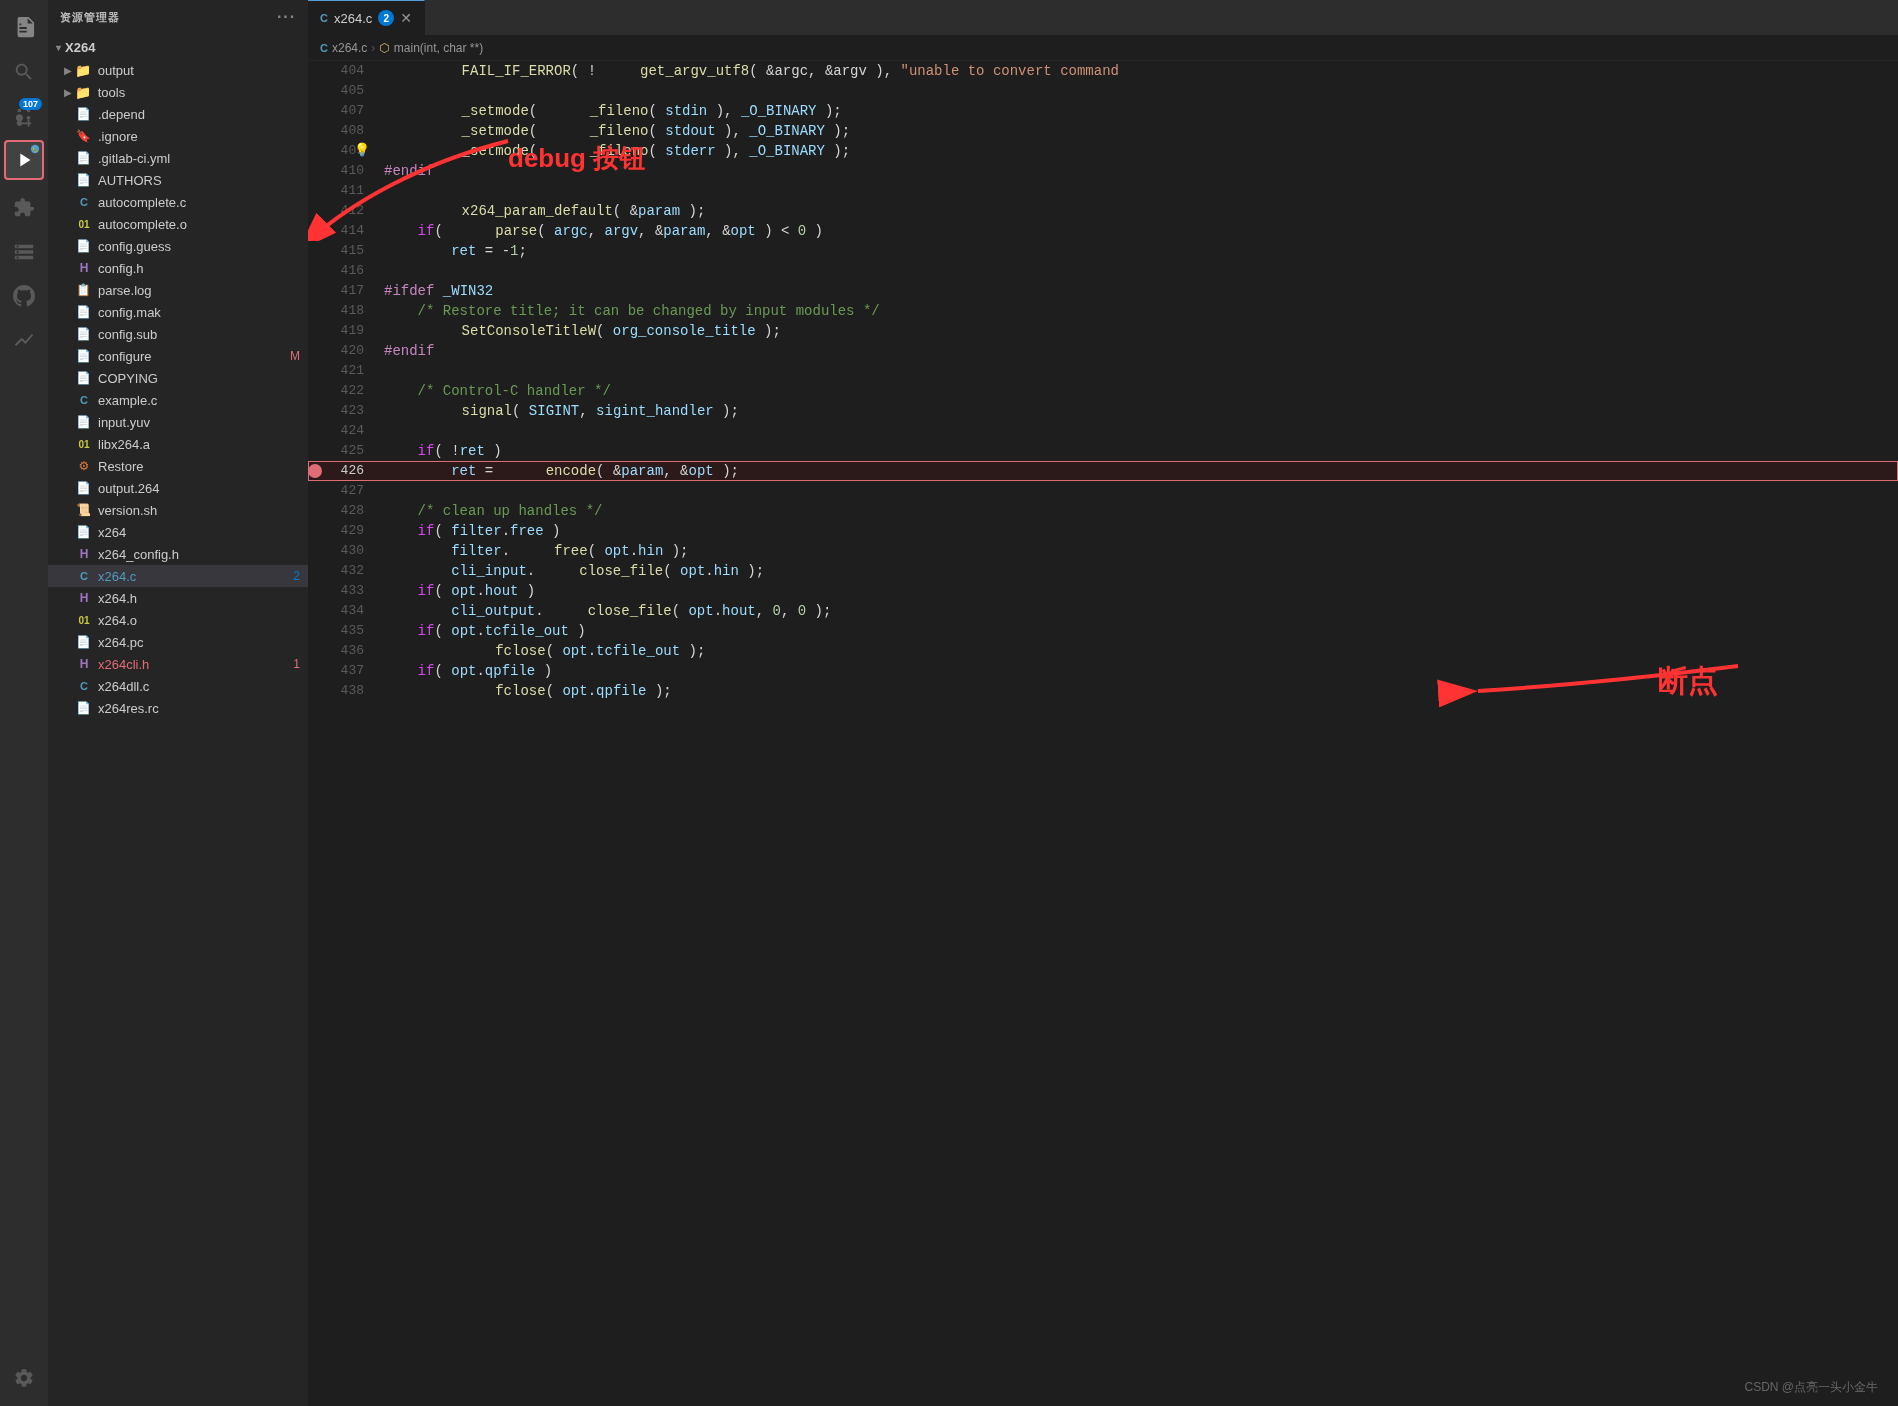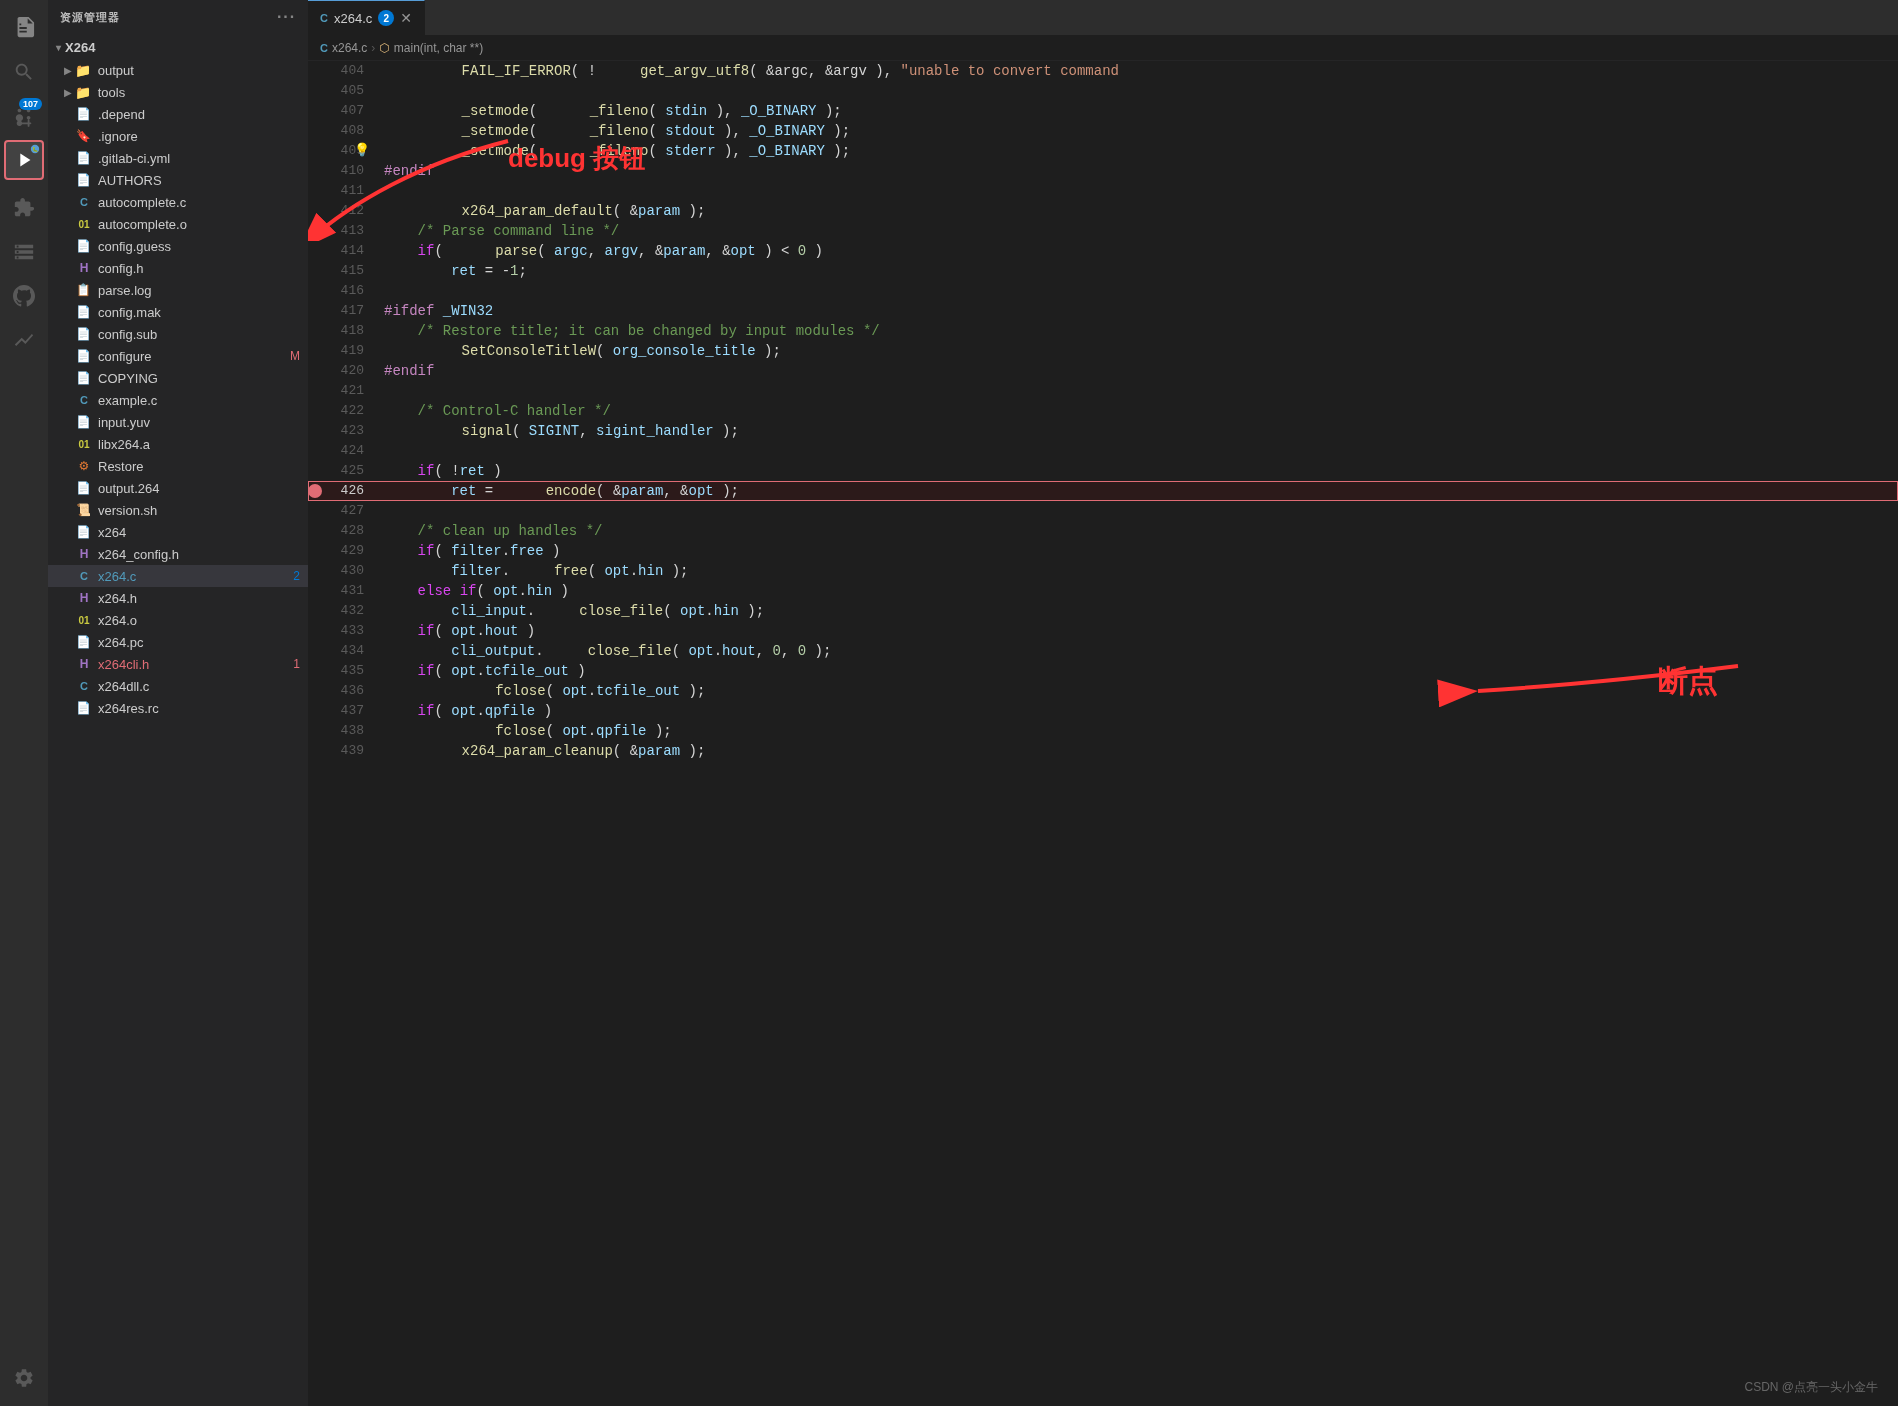--- a/index.html
+++ b/index.html
@@ -606,25 +606,20 @@
       <div class="line-num">411</div>
       <div class="line-content"></div>
     </div>
 
     <div class="code-line">
       <div class="breakpoint-placeholder"></div>
       <div class="line-num">412</div>
       <div class="line-content">    <span class="fn">x264_param_default</span><span class="op">( &amp;</span><span class="var">param</span><span class="op"> );</span></div>
     </div>
 
-    <div class="code-line">
-      <div class="breakpoint-placeholder"></div>
-      <div class="line-num">413</div>
-      <div class="line-content">    <span class="comment">/* Parse command line */</span></div>
-    </div>
 
     <div class="code-line">
       <div class="breakpoint-placeholder"></div>
       <div class="line-num">414</div>
       <div class="line-content">    <span class="kw">if</span><span class="op">( </span><span class="fn">parse</span><span class="op">( </span><span class="var">argc</span><span class="op">, </span><span class="var">argv</span><span class="op">, &amp;</span><span class="var">param</span><span class="op">, &amp;</span><span class="var">opt</span><span class="op"> ) &lt; </span><span class="num">0</span><span class="op"> )</span></div>
     </div>
 
     <div class="code-line">
       <div class="breakpoint-placeholder"></div>
       <div class="line-num">415</div>
@@ -714,25 +709,20 @@
       <div class="line-num">429</div>
       <div class="line-content">    <span class="kw">if</span><span class="op">( </span><span class="var">filter</span><span class="op">.</span><span class="var">free</span><span class="op"> )</span></div>
     </div>
 
     <div class="code-line">
       <div class="breakpoint-placeholder"></div>
       <div class="line-num">430</div>
       <div class="line-content">        <span class="var">filter</span><span class="op">.</span><span class="fn">free</span><span class="op">( </span><span class="var">opt</span><span class="op">.</span><span class="var">hin</span><span class="op"> );</span></div>
     </div>
 
-    <div class="code-line">
-      <div class="breakpoint-placeholder"></div>
-      <div class="line-num">431</div>
-      <div class="line-content">    <span class="kw">else</span><span class="op"> </span><span class="kw">if</span><span class="op">( </span><span class="var">opt</span><span class="op">.</span><span class="var">hin</span><span class="op"> )</span></div>
-    </div>
 
     <div class="code-line">
       <div class="breakpoint-placeholder"></div>
       <div class="line-num">432</div>
       <div class="line-content">        <span class="var">cli_input</span><span class="op">.</span><span class="fn">close_file</span><span class="op">( </span><span class="var">opt</span><span class="op">.</span><span class="var">hin</span><span class="op"> );</span></div>
     </div>
 
     <div class="code-line">
       <div class="breakpoint-placeholder"></div>
       <div class="line-num">433</div>
@@ -762,25 +752,20 @@
       <div class="line-num">437</div>
       <div class="line-content">    <span class="kw">if</span><span class="op">( </span><span class="var">opt</span><span class="op">.</span><span class="var">qpfile</span><span class="op"> )</span></div>
     </div>
 
     <div class="code-line">
       <div class="breakpoint-placeholder"></div>
       <div class="line-num">438</div>
       <div class="line-content">        <span class="fn">fclose</span><span class="op">( </span><span class="var">opt</span><span class="op">.</span><span class="var">qpfile</span><span class="op"> );</span></div>
     </div>
 
-    <div class="code-line">
-      <div class="breakpoint-placeholder"></div>
-      <div class="line-num">439</div>
-      <div class="line-content">    <span class="fn">x264_param_cleanup</span><span class="op">( &amp;</span><span class="var">param</span><span class="op"> );</span></div>
-    </div>
 
     <div class="annotation-container">
 
       <div class="annotation" style="top: 80px; left: 200px; font-size: 26px; color: #ff3333;">
         <span>debug 按钮</span>
       </div>
 
       <svg class="arrow-svg" width="300" height="200" style="top:-20px; left:-40px;">
         <defs>
           <marker id="arrowhead1" markerWidth="10" markerHeight="7" refX="10" refY="3.5" orient="auto">

